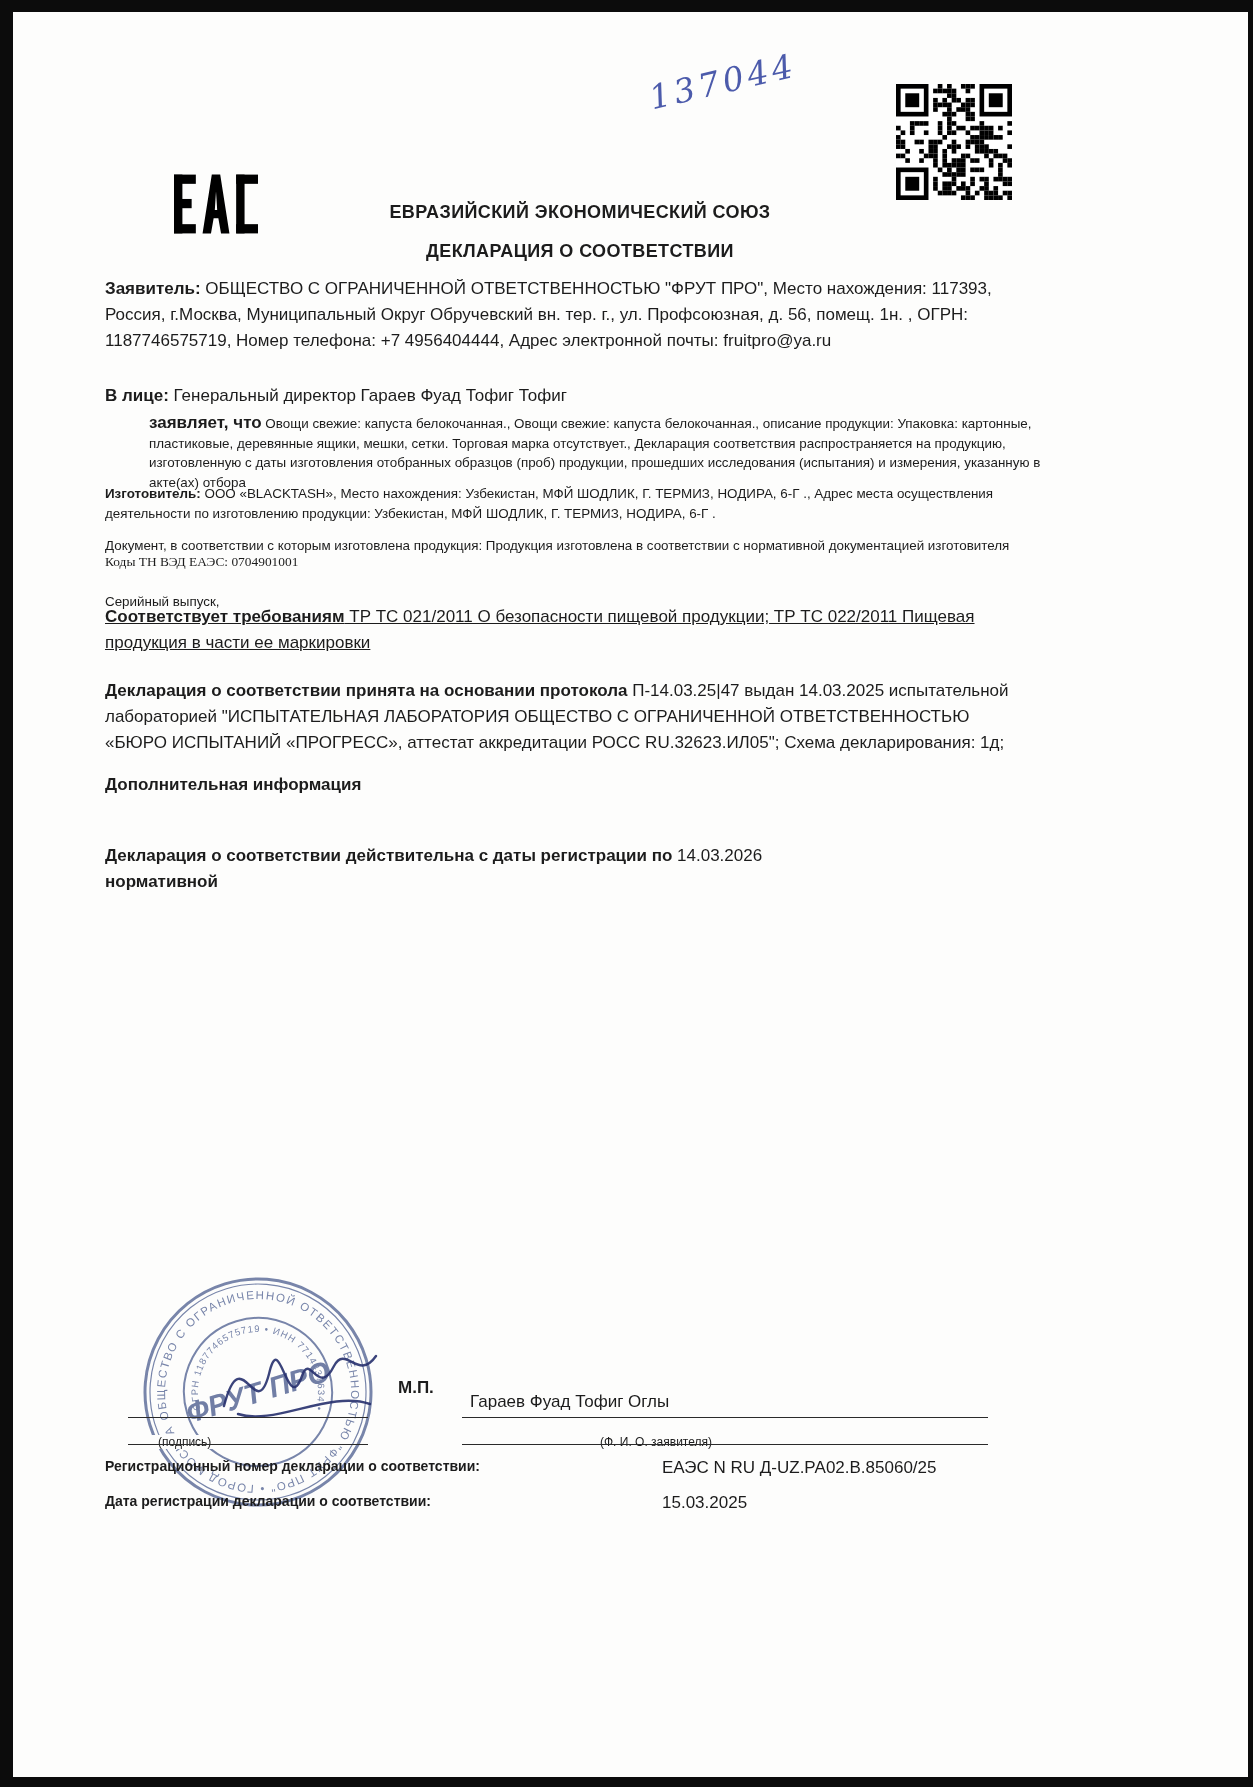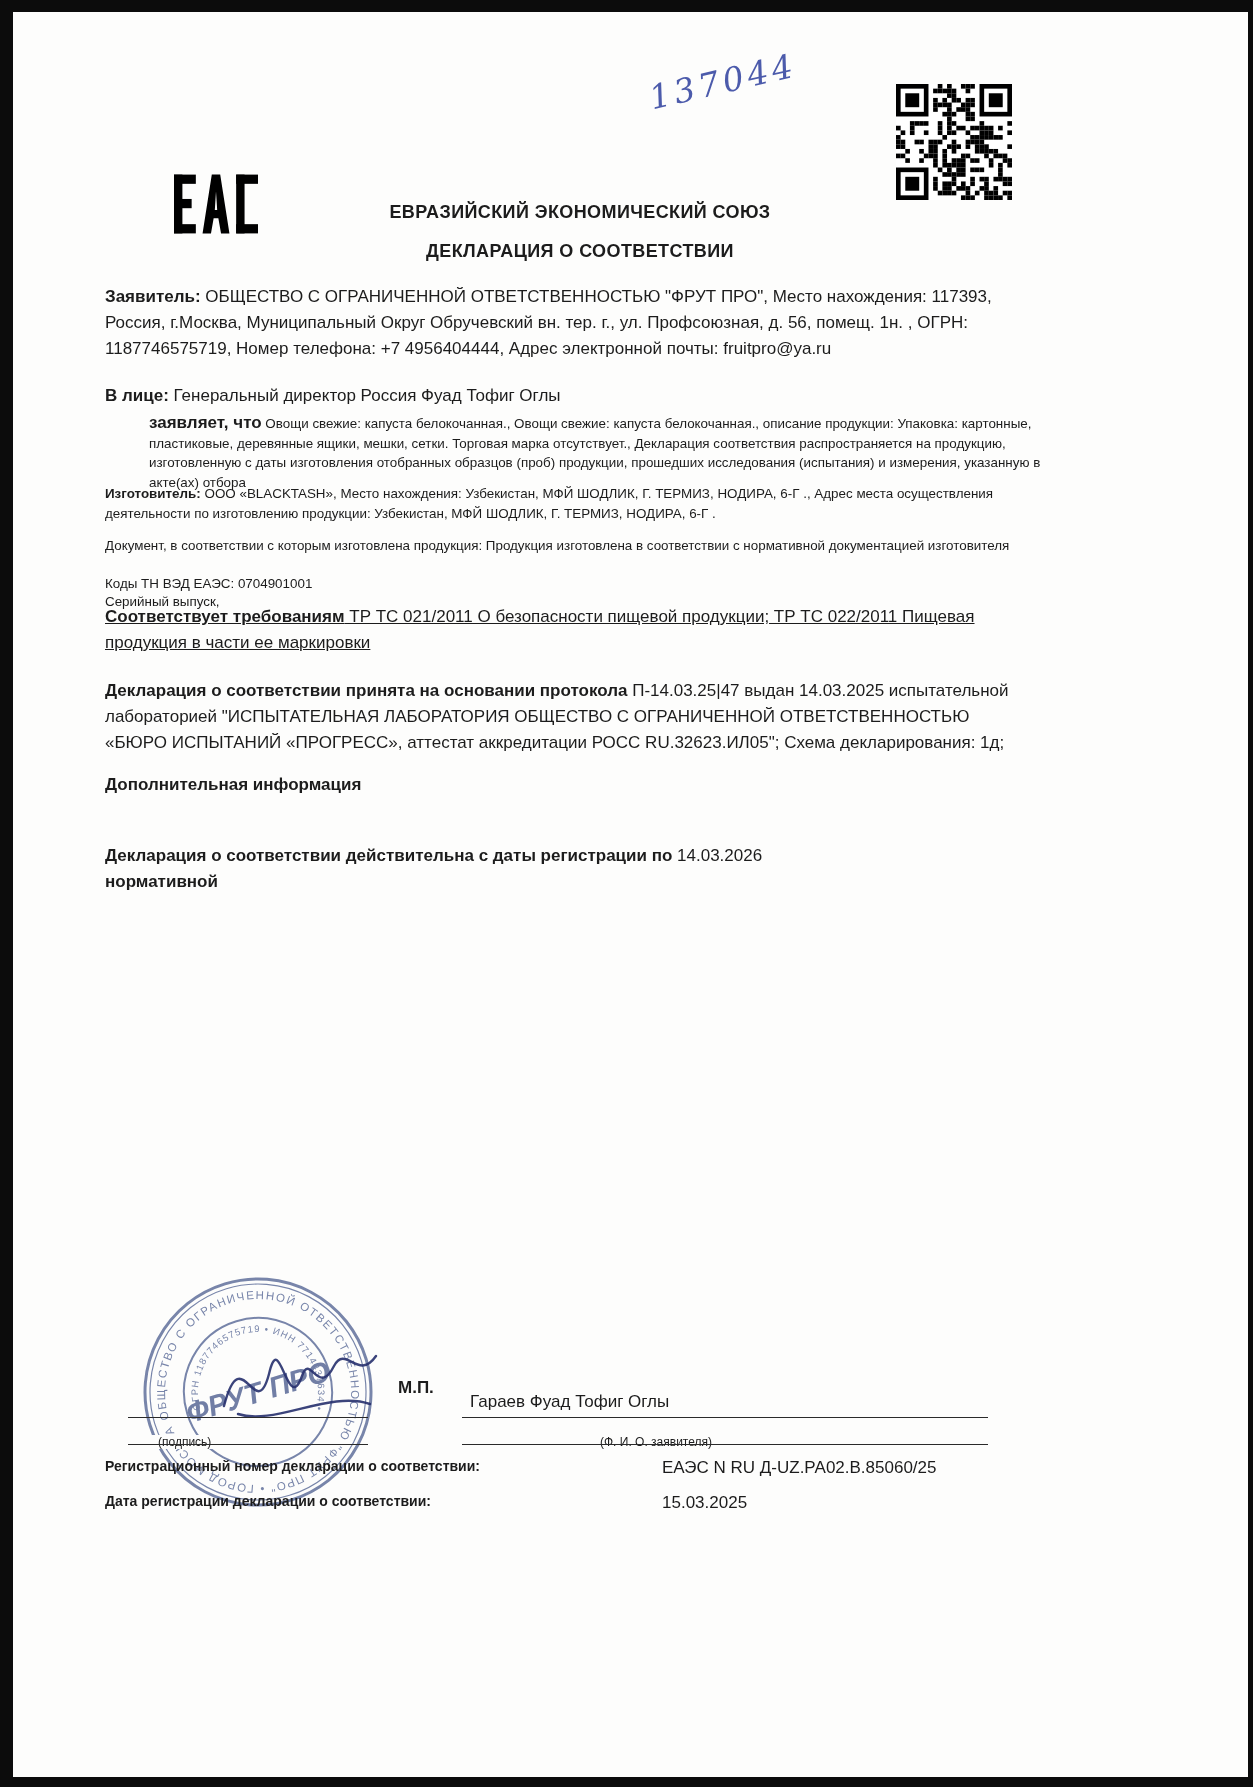--- a/index.html
+++ b/index.html
@@ -288,38 +288,38 @@
       <path fill-rule="evenodd" d="M34 70 L45 0 L55 0 L66 70 L56 70 L52.8 52 L47.2 52 L44 70 Z M48.6 42 L50 20 L51.4 42 Z"></path>
       <rect x="74" y="0" width="10" height="70"></rect>
       <rect x="74" y="0" width="26" height="11"></rect>
       <rect x="74" y="59" width="26" height="11"></rect>
     </g>
   </svg>
 
   <div class="abs title" style="top:202px;">ЕВРАЗИЙСКИЙ ЭКОНОМИЧЕСКИЙ СОЮЗ</div>
   <div class="abs title" style="top:241px;">ДЕКЛАРАЦИЯ О СООТВЕТСТВИИ</div>
 
-  <div class="abs para" style="left:105px;top:284px;">
+  <div class="abs para" style="left:105px;top:276px;">
     <span class="b">Заявитель:</span><span> ОБЩЕСТВО С ОГРАНИЧЕННОЙ ОТВЕТСТВЕННОСТЬЮ "ФРУТ ПРО", Место нахождения: 117393, Россия, г.Москва, Муниципальный Округ Обручевский вн. тер. г., ул. Профсоюзная, д. 56, помещ. 1н.     , ОГРН: 1187746575719, Номер телефона: +7 4956404444, Адрес электронной почты: fruitpro@ya.ru</span>
   </div>
 
   <div class="abs para" style="left:105px;top:383px;">
-    <span class="b">В лице:</span><span> Генеральный директор Россия Фуад Тофиг Оглы</span>
+    <span class="b">В лице:</span><span> Генеральный директор Гараев Фуад Тофиг Тофиг</span>
   </div>
 
   <div class="abs para small" style="left:105px;top:413px;margin-left:44px;">
     <span class="b" style="font-size:17px;">заявляет, что</span><span> Овощи свежие: капуста белокочанная., Овощи свежие: капуста белокочанная., описание продукции: Упаковка: картонные, пластиковые, деревянные ящики, мешки, сетки. Торговая марка отсутствует., Декларация соответствия распространяется на продукцию, изготовленную с даты изготовления отобранных образцов (проб) продукции, прошедших исследования (испытания) и измерения, указанную в акте(ах) отбора</span>
   </div>
 
   <div class="abs para small" style="left:105px;top:484px;">
     <span class="b">Изготовитель:</span><span> ООО «BLACKTASH», Место нахождения: Узбекистан, МФЙ ШОДЛИК, Г. ТЕРМИЗ, НОДИРА, 6-Г ., Адрес места осуществления деятельности по изготовлению продукции: Узбекистан, МФЙ ШОДЛИК, Г. ТЕРМИЗ, НОДИРА, 6-Г .</span>
   </div>
 
   <div class="abs para small" style="left:105px;top:536px;">Документ, в соответствии с которым изготовлена продукция: Продукция изготовлена в соответствии с нормативной документацией изготовителя</div>
-  <div class="abs para small" style="left:105px;top:574px;">Коды ТН ВЭД ЕАЭС: 0704901001</div>
+  <div class="abs para small" style="left:105px;top:552px;font-family:Liberation Serif, serif;">Коды ТН ВЭД ЕАЭС: 0704901001</div>
   <div class="abs para small" style="left:105px;top:592px;">Серийный выпуск,</div>
 
   <div class="abs para" style="left:105px;top:604px;text-decoration:underline;">
     <span class="b">Соответствует требованиям</span><span>  ТР ТС 021/2011 О безопасности пищевой продукции; ТР ТС 022/2011 Пищевая продукция в части ее маркировки</span>
   </div>
 
   <div class="abs para" style="left:105px;top:678px;">
     <span class="b">Декларация о соответствии принята на основании протокола</span><span> П-14.03.25|47 выдан 14.03.2025 испытательной лабораторией "ИСПЫТАТЕЛЬНАЯ ЛАБОРАТОРИЯ ОБЩЕСТВО С ОГРАНИЧЕННОЙ ОТВЕТСТВЕННОСТЬЮ «БЮРО ИСПЫТАНИЙ «ПРОГРЕСС», аттестат аккредитации РОСС RU.32623.ИЛ05"; Схема декларирования: 1д;</span>
   </div>
 

